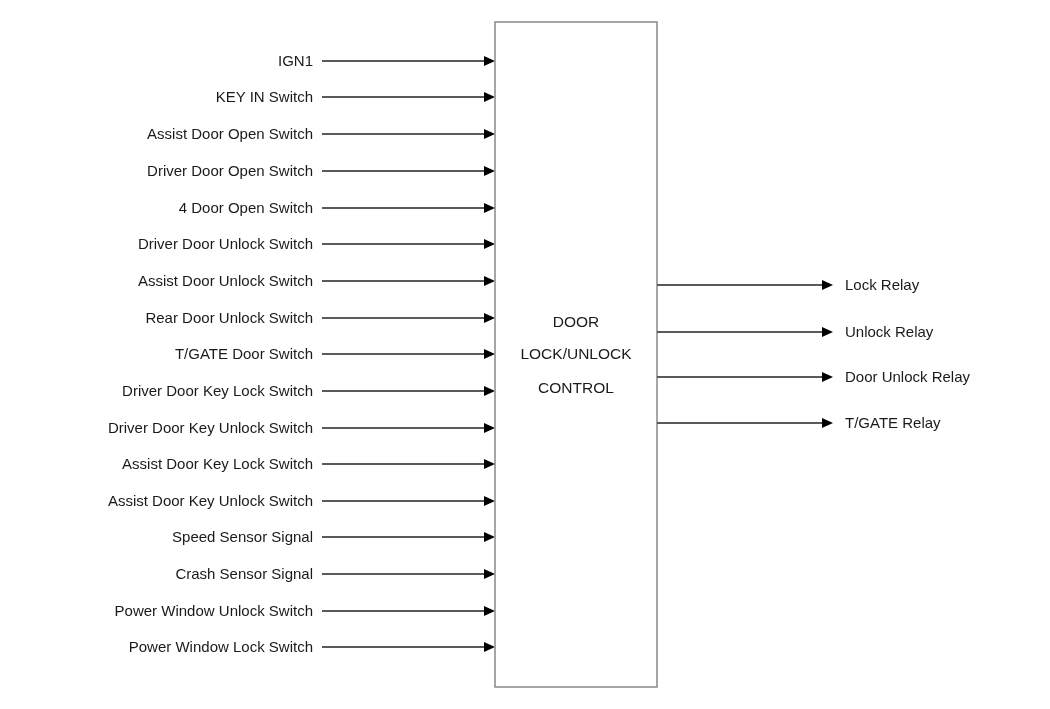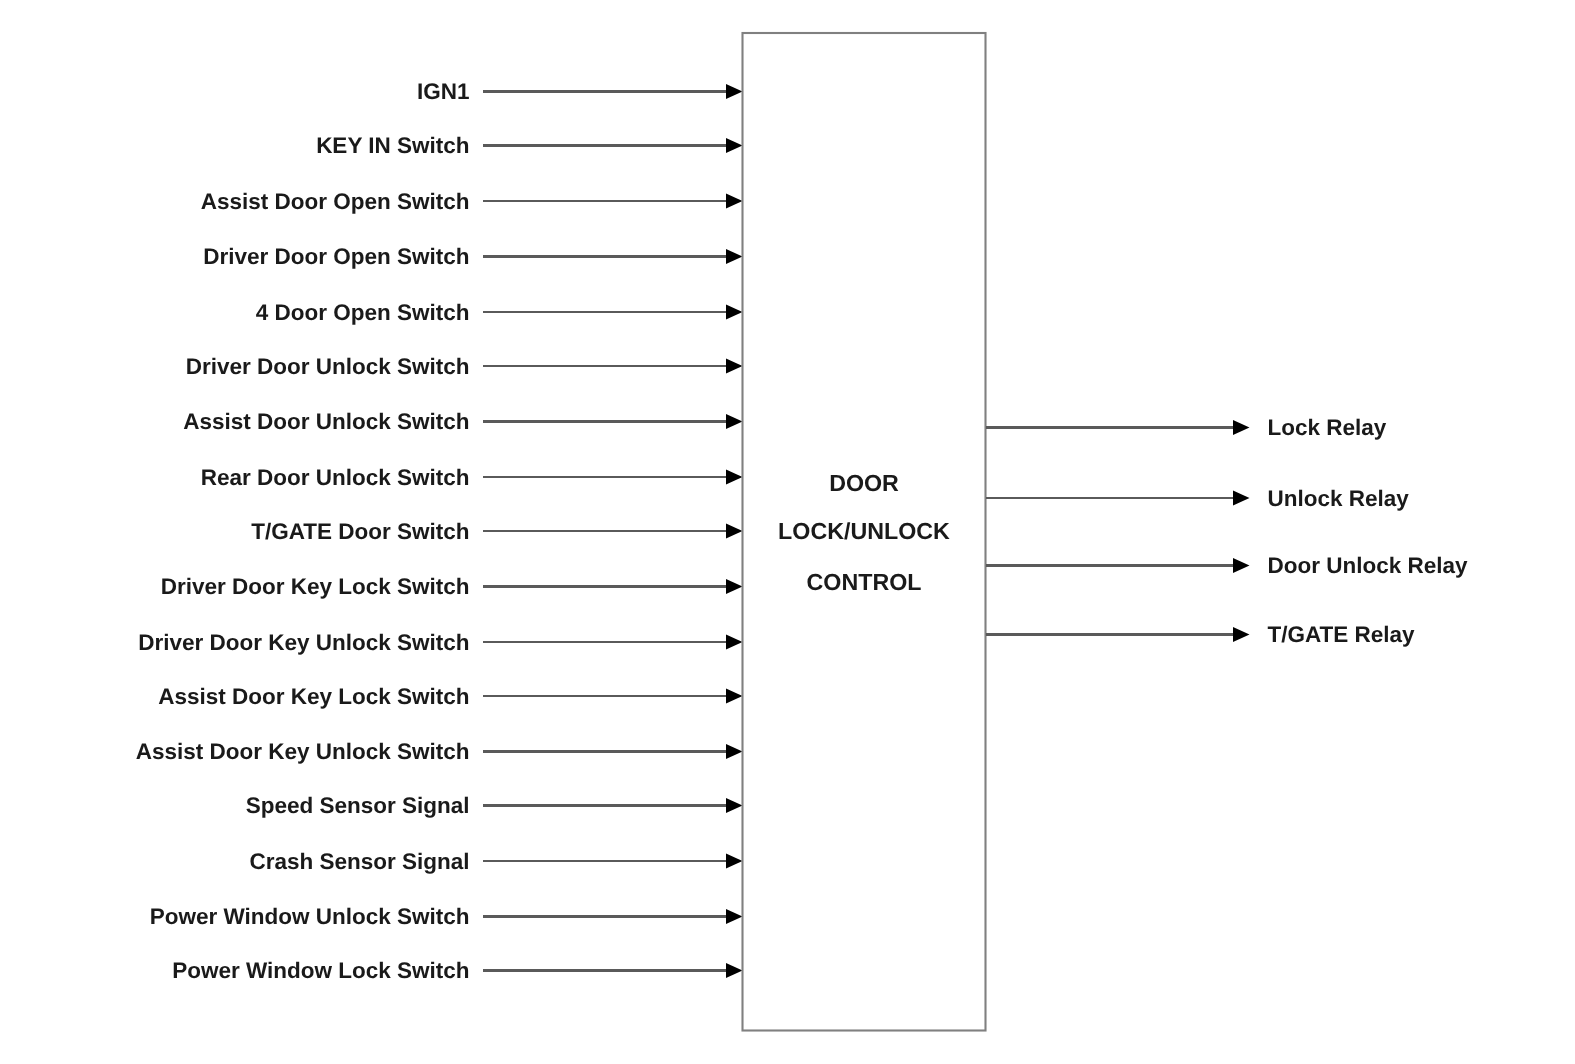--- a/index.html
+++ b/index.html
@@ -9,21 +9,20 @@
   }
   body {
     font-family: "Liberation Sans", sans-serif;
   }
   #diagram-root {
     position: relative;
     width: 1050px;
     height: 709px;
     background: #ffffff;
     overflow: hidden;
-    font-weight: bold;
   }
   svg.diagram-canvas {
     display: block;
     width: 1050px;
     height: 709px;
   }
   .signal-line {
     stroke: #5a5a5a;
     stroke-width: 1.4;
     shape-rendering: crispEdges;

